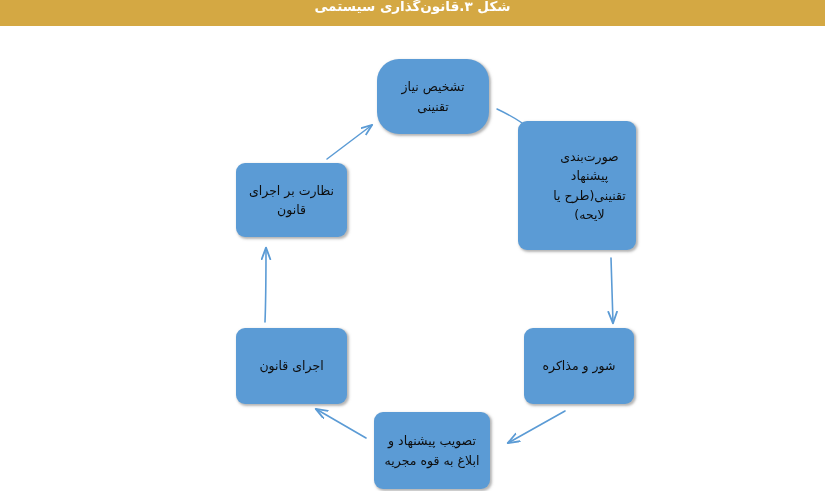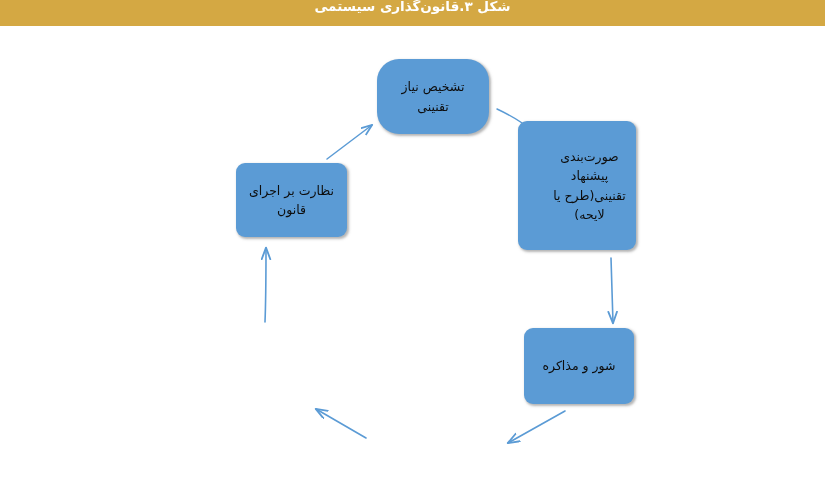--- a/index.html
+++ b/index.html
@@ -124,20 +124,27 @@
     <span class="process-node-label">صورت‌بندی
 پیشنهاد
 تقنینی(طرح یا
 لایحه)</span>
   </div>
 
   <div class="process-node" id="node-deliberate">
     <span class="process-node-label">شور و مذاکره</span>
   </div>
 
+  <div class="process-node" id="node-approve">
+    <span class="process-node-label">تصویب پیشنهاد و
+ابلاغ به قوه مجریه</span>
+  </div>
 
+  <div class="process-node" id="node-implement">
+    <span class="process-node-label">اجرای قانون</span>
+  </div>
 
   <div class="process-node" id="node-oversight">
     <span class="process-node-label">نظارت بر اجرای
 قانون</span>
   </div>
 
 </div>
 
 </body></html>

